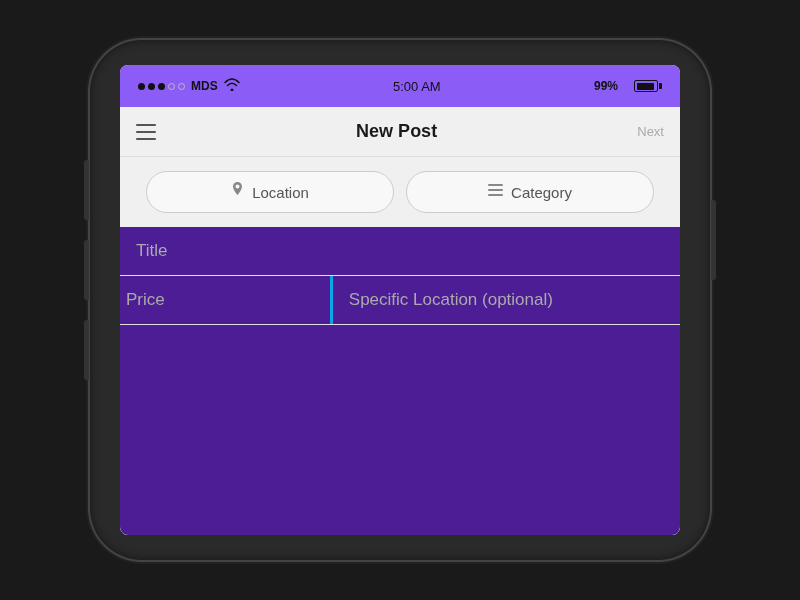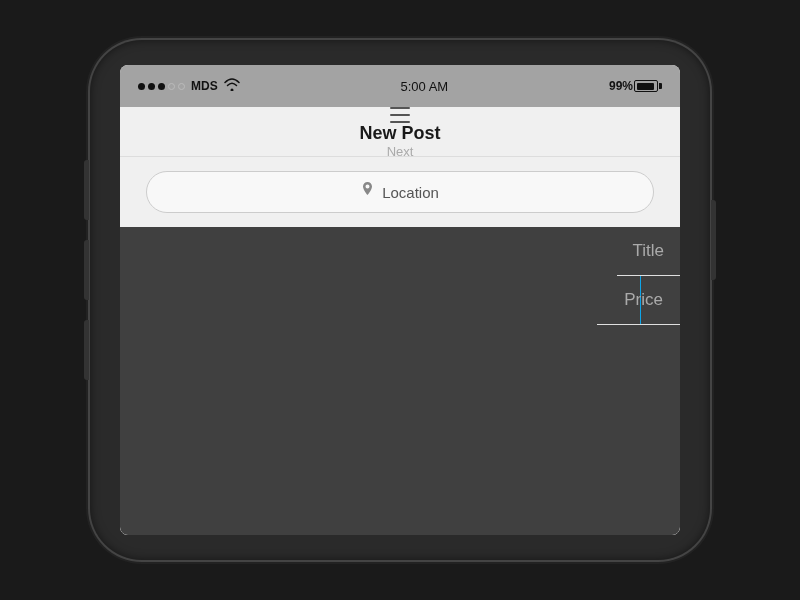--- a/index.html
+++ b/index.html
@@ -57,21 +57,21 @@
       height: 470px;
       background: #f0f0f0;
       border-radius: 8px;
       overflow: hidden;
       display: flex;
       flex-direction: column;
     }
 
     
     .status-bar {
-      background: #a3a3a3;
+      background: #8b5cf6;
       height: 42px;
       display: flex;
       align-items: center;
       justify-content: space-between;
       padding: 17px 18px;
       flex-shrink: 0;
     }
 
     .status-left {
       display: flex;
@@ -109,21 +109,21 @@
 
     .status-center {
       font-size: 13px;
       font-weight: 400;
       color: #111;
     }
 
     .status-right {
       display: flex;
       align-items: center;
-      gap: 1px;
+      gap: 16px;
       font-size: 12px;
       font-weight: 600;
       color: #111;
     }
 
     .battery-icon {
       display: flex;
       align-items: center;
     }
     .battery-body {
@@ -153,21 +153,20 @@
     
     .nav-bar {
       background: #f0f0f0;
       height: 50px;
       display: flex;
       align-items: center;
       justify-content: space-between;
       padding: 0 16px;
       border-bottom: 1px solid #ddd;
       flex-shrink: 0;
-      flex-direction: column;
     }
 
     .menu-icon {
       display: flex;
       flex-direction: column;
       gap: 5px;
       cursor: pointer;
     }
     .menu-icon span {
       display: block;
@@ -222,46 +221,44 @@
     }
 
     .pill-btn .btn-icon {
       font-size: 14px;
       color: #777;
     }
 
     
     .form-section {
       flex: 1;
-      background: #404040;
+      background: #4c1d95;
       display: flex;
       flex-direction: column;
-      align-items: flex-end;
     }
 
     .field-row {
       border-bottom: 1px solid #e0e0e0;
       padding: 14px 16px;
     }
 
     .field-placeholder {
       font-size: 17px;
       color: #aaa;
     }
 
     .field-row-split {
       display: flex;
       border-bottom: 1px solid #e0e0e0;
     }
 
     .field-left {
       width: 38%;
-      padding: 14px 16px;
-      border-right: 1px solid #0ea5e9;
-      margin-left: 11px;
+      padding: 14px 6px;
+      border-right: 3px solid #0ea5e9;
     }
 
     .field-right {
       flex: 1;
       padding: 14px 16px;
     }
 
     .field-desc {
       padding: 14px 16px;
       flex: 1;
@@ -318,32 +315,46 @@
 
       <div class="buttons-row">
         <div class="pill-btn">
           <span class="btn-icon">
             <svg width="13" height="17" viewBox="0 0 13 17" fill="none">
               <path d="M6.5 0C4.015 0 2 2.015 2 4.5c0 3.375 4.5 8.5 4.5 8.5S11 7.875 11 4.5C11 2.015 8.985 0 6.5 0zm0 6.5a2 2 0 110-4 2 2 0 010 4z" fill="#888"></path>
             </svg>
           </span>
           <span>Location</span>
         </div>
+        <div class="pill-btn">
+          <span class="btn-icon">
+            <svg width="15" height="13" viewBox="0 0 15 13" fill="none">
+              <rect y="0" width="15" height="2" rx="1" fill="#888"></rect>
+              <rect y="5" width="15" height="2" rx="1" fill="#888"></rect>
+              <rect y="10" width="15" height="2" rx="1" fill="#888"></rect>
+              <rect x="5" y="0" width="4" height="2" rx="1" fill="#888"></rect>
+            </svg>
+          </span>
+          <span>Category</span>
+        </div>
       </div>
 
       <div class="form-section">
 
         <div class="field-row">
           <span class="field-placeholder">Title</span>
         </div>
 
         <div class="field-row-split">
           <div class="field-left">
             <span class="field-placeholder">Price</span>
           </div>
+          <div class="field-right">
+            <span class="field-placeholder">Specific Location (optional)</span>
+          </div>
         </div>
 
 
       </div>
 
     </div>
   </div>
 </div>
 
 </body></html>

